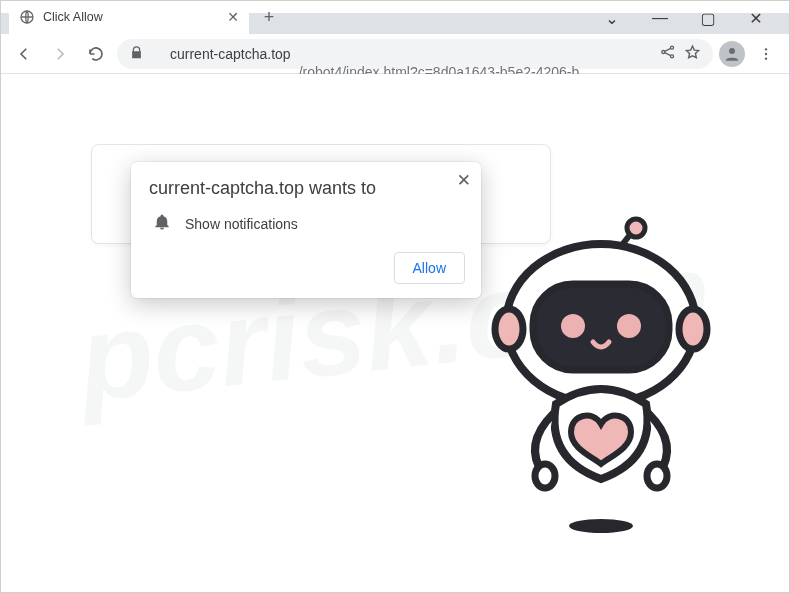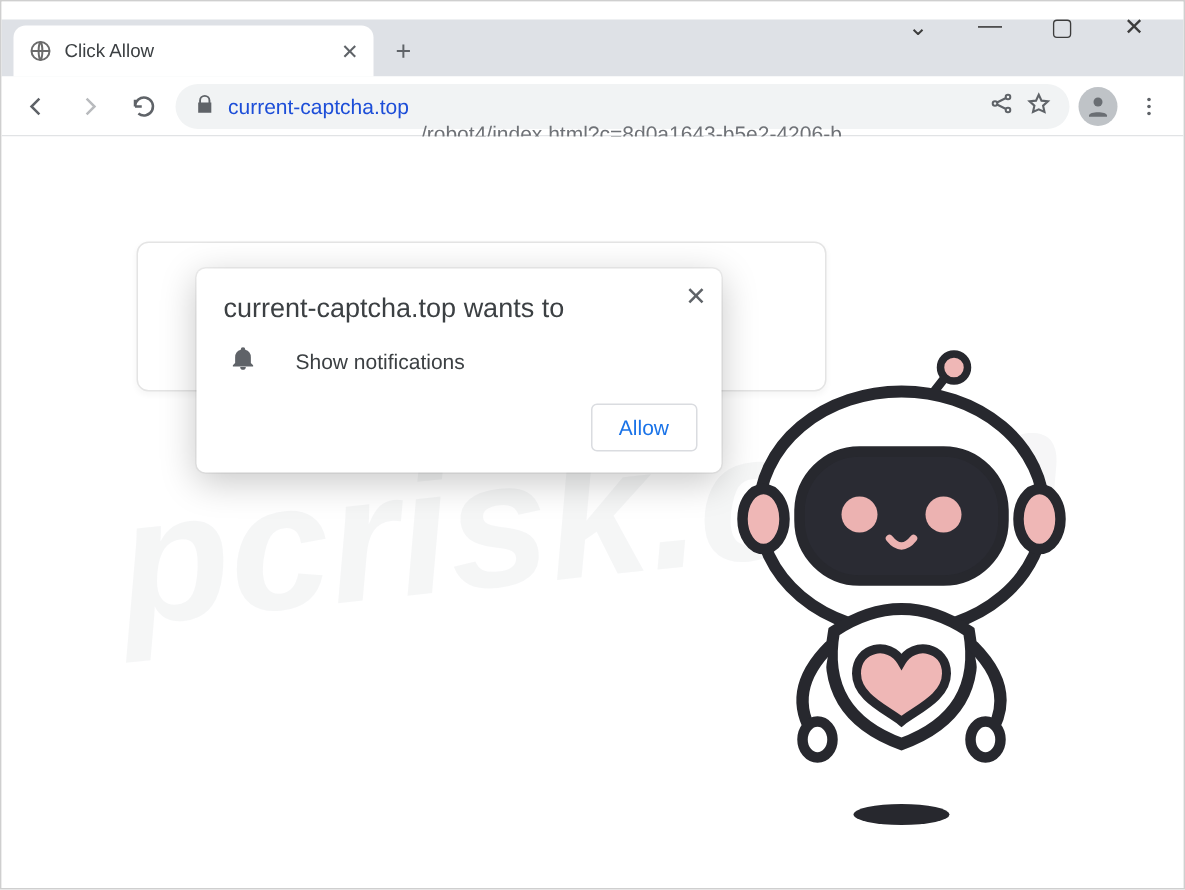--- a/index.html
+++ b/index.html
@@ -22,21 +22,21 @@
     display: flex;
     gap: 18px;
     padding: 6px 18px 0 0;
     align-items: center;
     color: #3c3c3c;
   }
   .wc { width: 30px; height: 22px; display:flex; align-items:center; justify-content:center; cursor:default; }
   .chev { font-size: 16px; }
   
   .tabstrip {
-    height: 38px;
+    height: 21px;
     background: #dee1e6;
     display: flex;
     align-items: flex-end;
     padding-left: 8px;
     padding-top: 6px;
   }
   .tab {
     height: 34px;
     width: 240px;
     background: #fff;
@@ -75,21 +75,21 @@
     height: 30px;
     background: #f1f3f4;
     border-radius: 15px;
     display:flex; align-items:center;
     padding: 0 12px;
     gap:8px;
     font-size: 14px;
     color:#202124;
   }
   .omnibox .lock { color:#5f6368; }
-  .omnibox .urlhost { color:#1d4ed8; }
+  .omnibox .urlhost { color:#404040;margin-left:18px; }
   .omnibox .urlpath { color:#6f7277; white-space:nowrap; overflow:hidden; text-overflow:ellipsis; flex:1;margin-top:37px; }
   .omnibox .share, .omnibox .star { color:#5f6368; }
   .profile {
     width:26px; height:26px; border-radius:50%; background:#bfc3c7;
     display:flex; align-items:center; justify-content:center; color:#5f6368;
   }
   .menu3 { width:30px; height:30px; display:flex; align-items:center; justify-content:center; color:#5f6368; }
   
   .viewport {
     position: relative;
@@ -129,21 +129,21 @@
     box-shadow: 0 6px 24px rgba(0,0,0,0.22), 0 0 0 1px rgba(0,0,0,0.05);
     padding: 16px 16px 14px 18px;
     font-size: 14px;
     color:#3c4043;
     z-index: 50;
   }
   .perm .close {
     position:absolute; top:8px; right:10px; color:#5f6368; font-size:17px;
   }
   .perm .heading { font-size: 18px; color:#3c4043; margin-bottom: 14px; }
-  .perm .row { display:flex; align-items:center; gap:26px; margin-bottom: 18px; padding-left:4px;}
+  .perm .row { display:flex; align-items:center; gap:14px; margin-bottom: 18px; padding-left:4px;}
   .perm .row .bell { color:#5f6368; }
   .perm .actions { display:flex; justify-content:flex-end; gap:10px; }
   .pbtn {
     border:1px solid #dadce0; background:#fff;
     color:#1a73e8; font-size:14px;
     padding: 7px 18px; border-radius:4px;
     cursor:pointer;
   }
   
   .robot {

